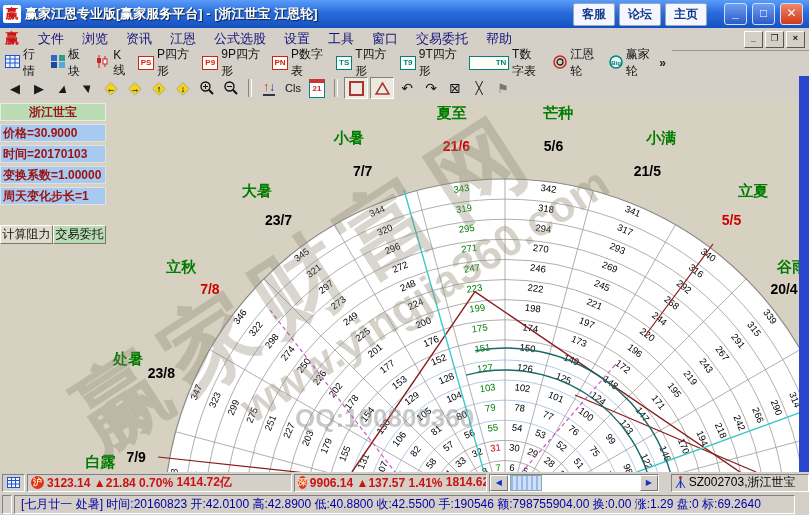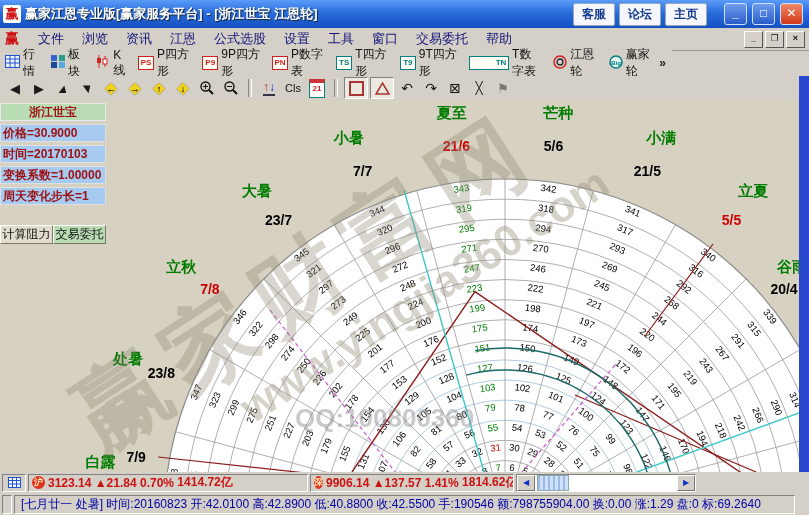--- a/index.html
+++ b/index.html
@@ -512,20 +512,31 @@
     <span>9906.14</span>&nbsp;
     <span>▲137.57</span>&nbsp;
     <span>1.41%</span>&nbsp;
     <span>1814.62亿</span>
   </div>
   <div class="scell scrollcell">
     <div class="sbtn">◀</div>
     <div class="sthumb"></div>
     <div class="sbtn" style="margin-left:auto;">▶</div>
   </div>
+  <div class="scell" style="margin-left:12px;width:138px;">
+    <span class="antenna">
+      <svg width="11" height="13" viewBox="0 0 11 13">
+          <line x1="5.5" y1="3" x2="5.5" y2="13" stroke="#1133cc" stroke-width="1.4"></line>
+          <line x1="1" y1="13" x2="5.5" y2="6" stroke="#1133cc"></line>
+          <line x1="10" y1="13" x2="5.5" y2="6" stroke="#1133cc"></line>
+          <circle cx="5.5" cy="2.5" r="1.5" fill="#cc2222"></circle>
+        </svg>
+    </span>
+    <span>SZ002703,浙江世宝</span>
+  </div>
 </div>
 
 <div class="infobar">
   <div class="icell" style="width:4px;padding:0 2px;"></div>
   <div class="icell" style="flex:1;margin-right:14px;">
     <span>[七月廿一 处暑] 时间:20160823 开:42.0100 高:42.8900 低:40.8800 收:42.5500 手:190546 额:798755904.00 换:0.00 涨:1.29 盘:0 标:69.2640</span>
   </div>
 </div>
 
 </body></html>

